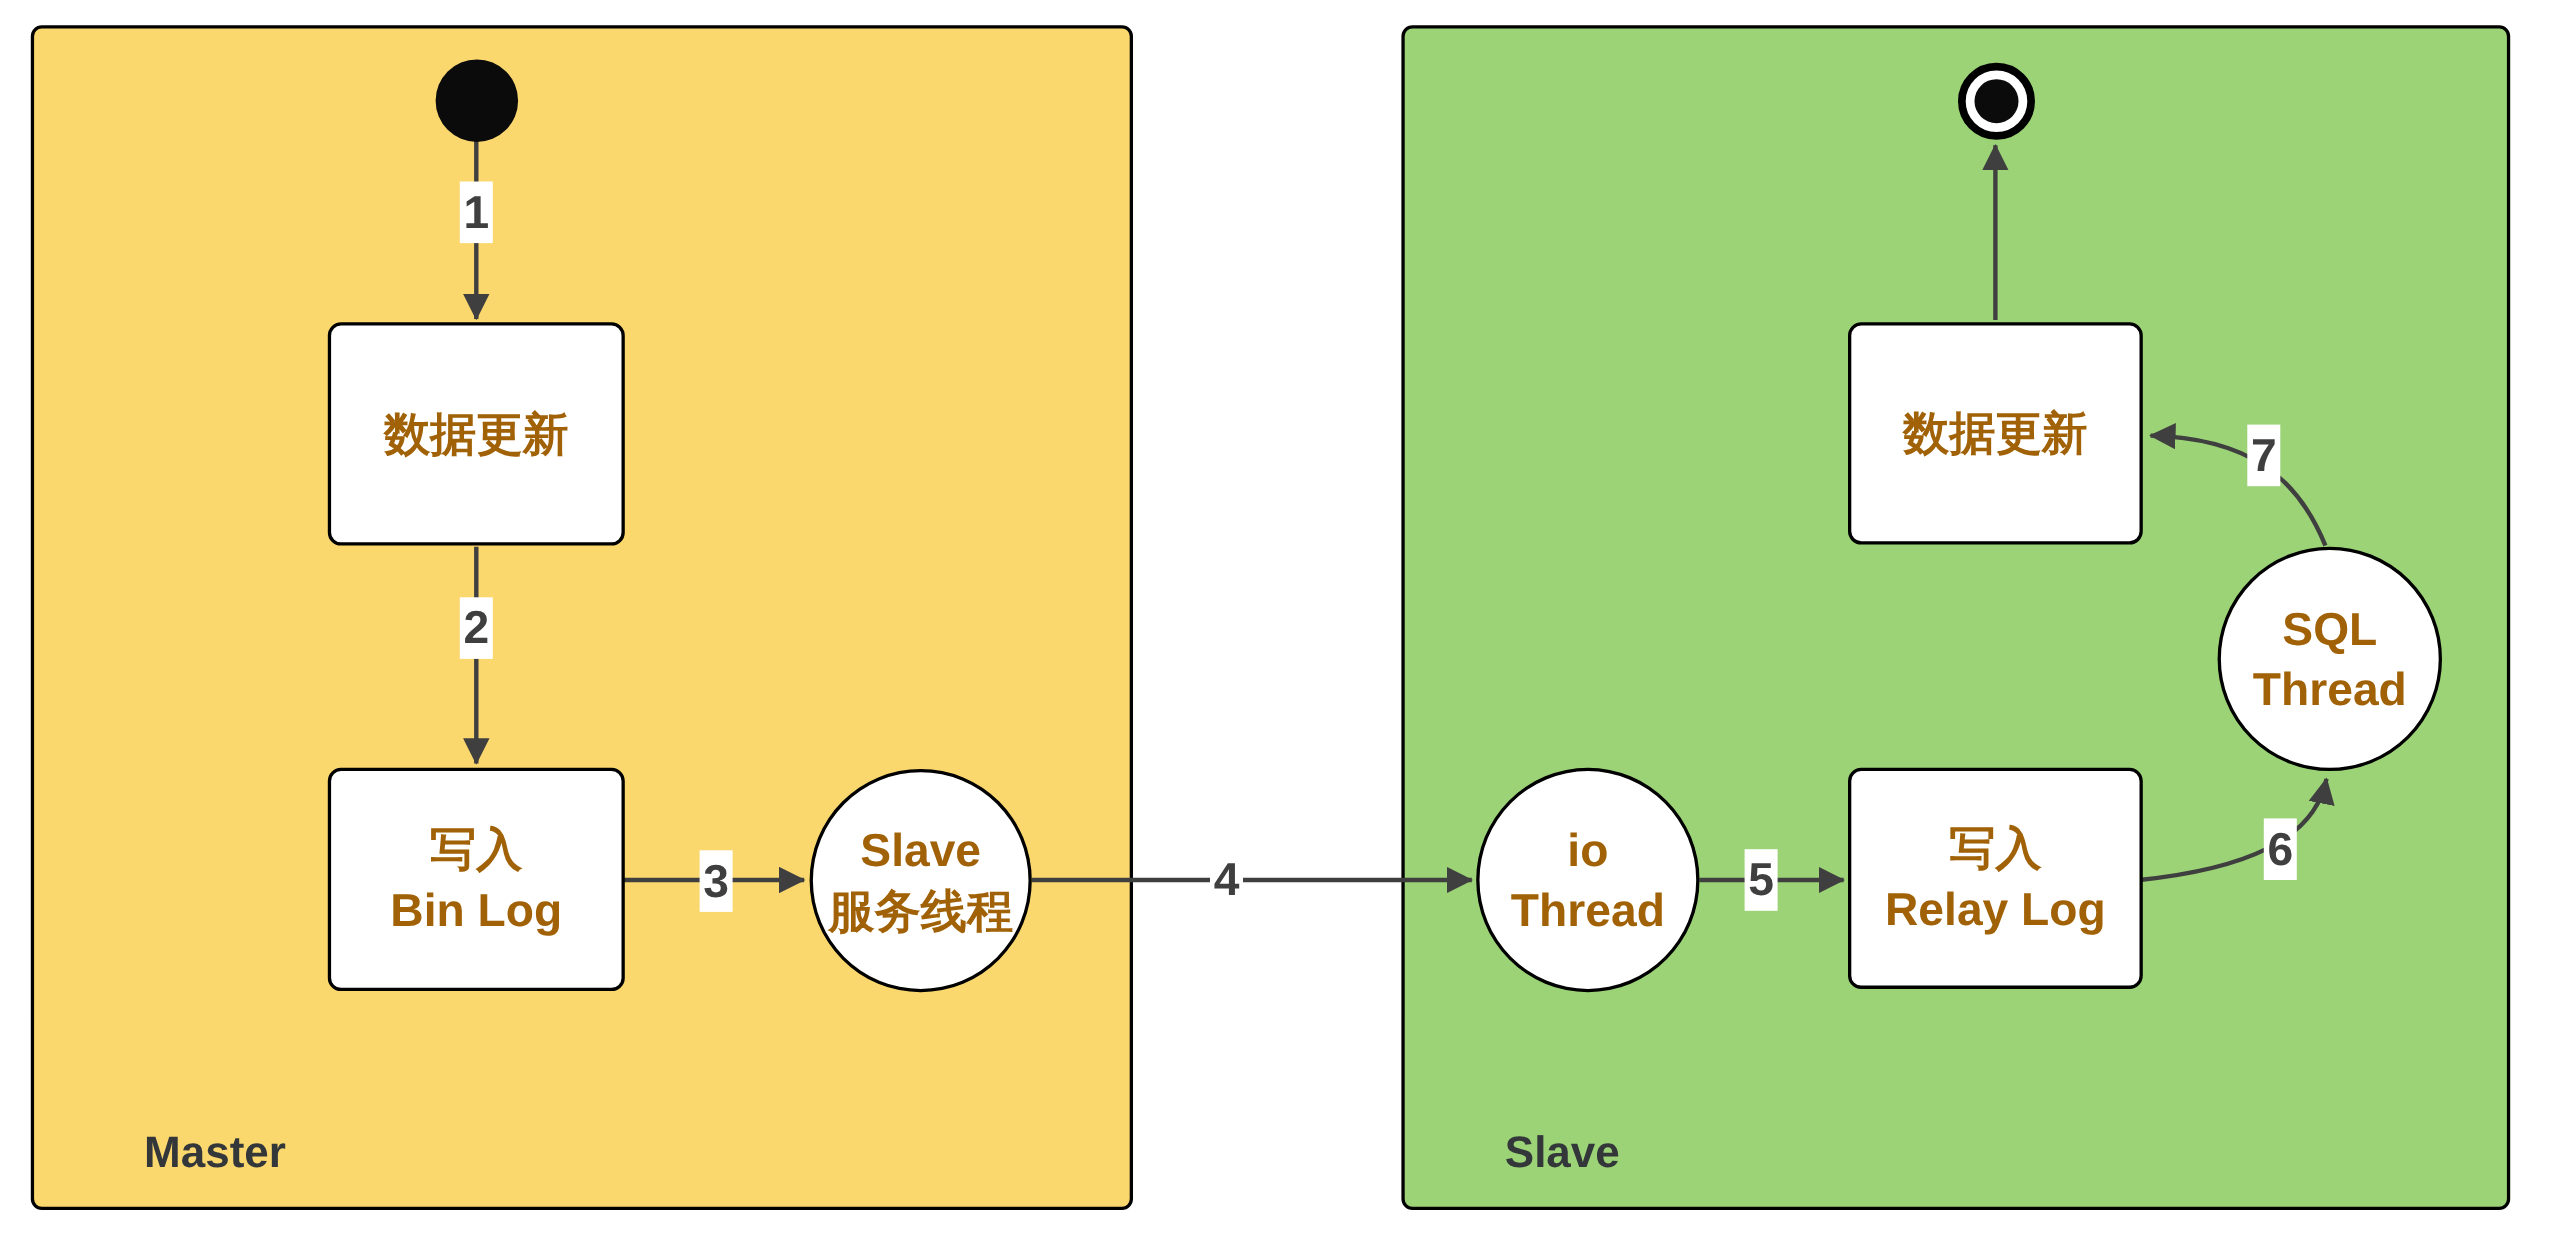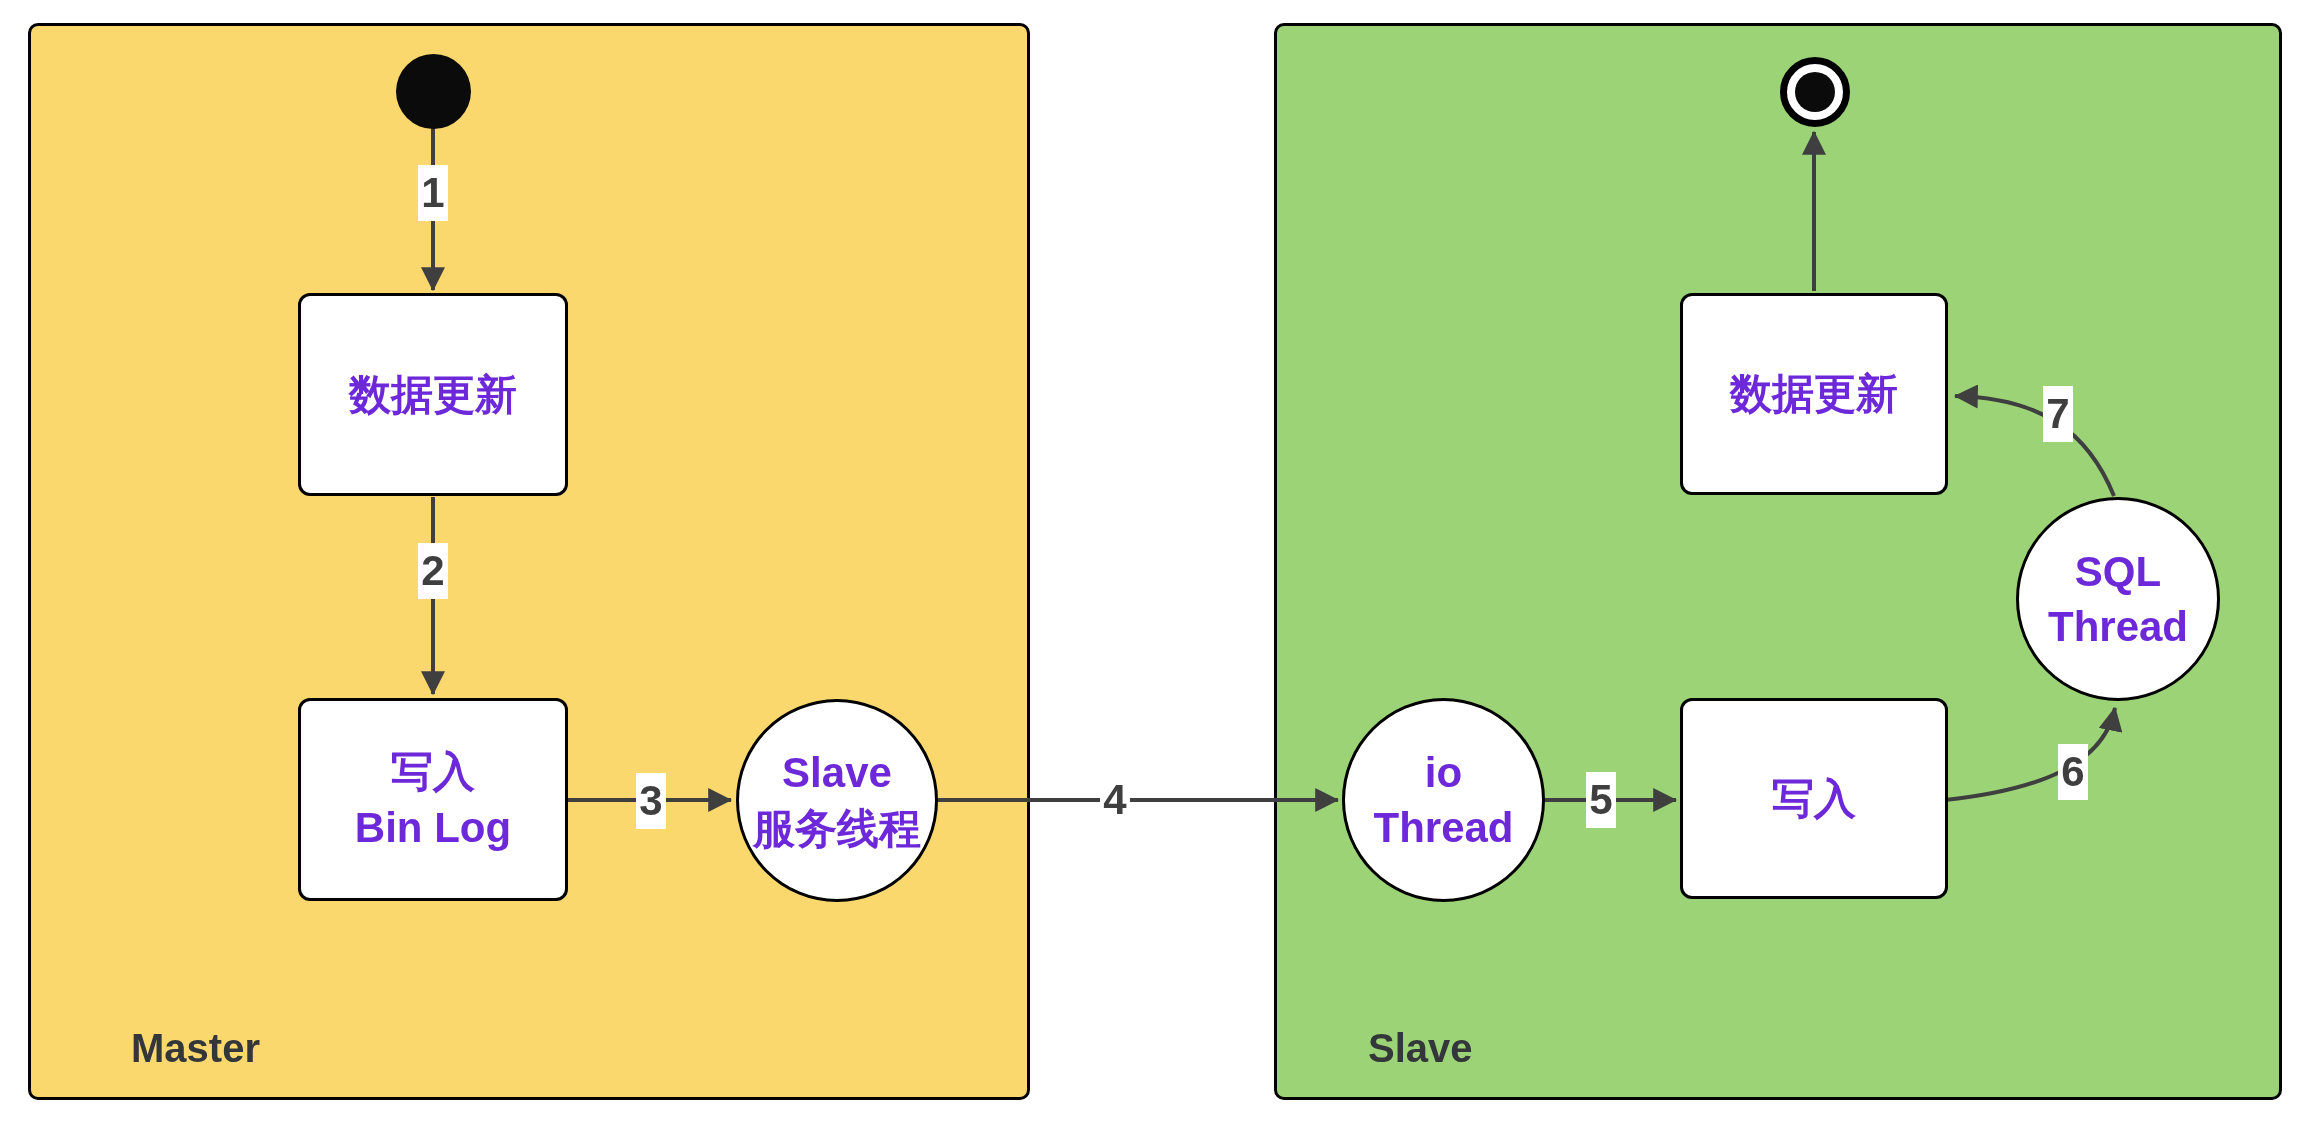--- a/index.html
+++ b/index.html
@@ -57,21 +57,21 @@
     background: #FFFFFF;
     border: 3px solid #000000;
     display: flex;
     flex-direction: column;
     align-items: center;
     justify-content: center;
     text-align: center;
     font-weight: bold;
     font-size: 42px;
     line-height: 1.32;
-    color: #6d28d9;
+    color: #a16207;
     z-index: 4;
   }
   .process { border-radius: 12px; }
   .circle-node { border-radius: 50%; }
 
   #node-start {
     left: 396px; top: 54px; width: 75px; height: 75px;
     background: #0B0B0B; border: none; border-radius: 50%;
   }
   #node-master-update { left: 298px; top: 293px; width: 270px; height: 203px; }
@@ -156,20 +156,21 @@
     <span>服务线程</span>
   </div>
 
   <div class="node circle-node" id="node-io-thread">
     <span>io</span>
     <span>Thread</span>
   </div>
 
   <div class="node process" id="node-relay-log">
     <span>写入</span>
+    <span>Relay Log</span>
   </div>
 
   <div class="node circle-node" id="node-sql-thread">
     <span>SQL</span>
     <span>Thread</span>
   </div>
 
   <div class="node process" id="node-slave-update">
     <span>数据更新</span>
   </div>

